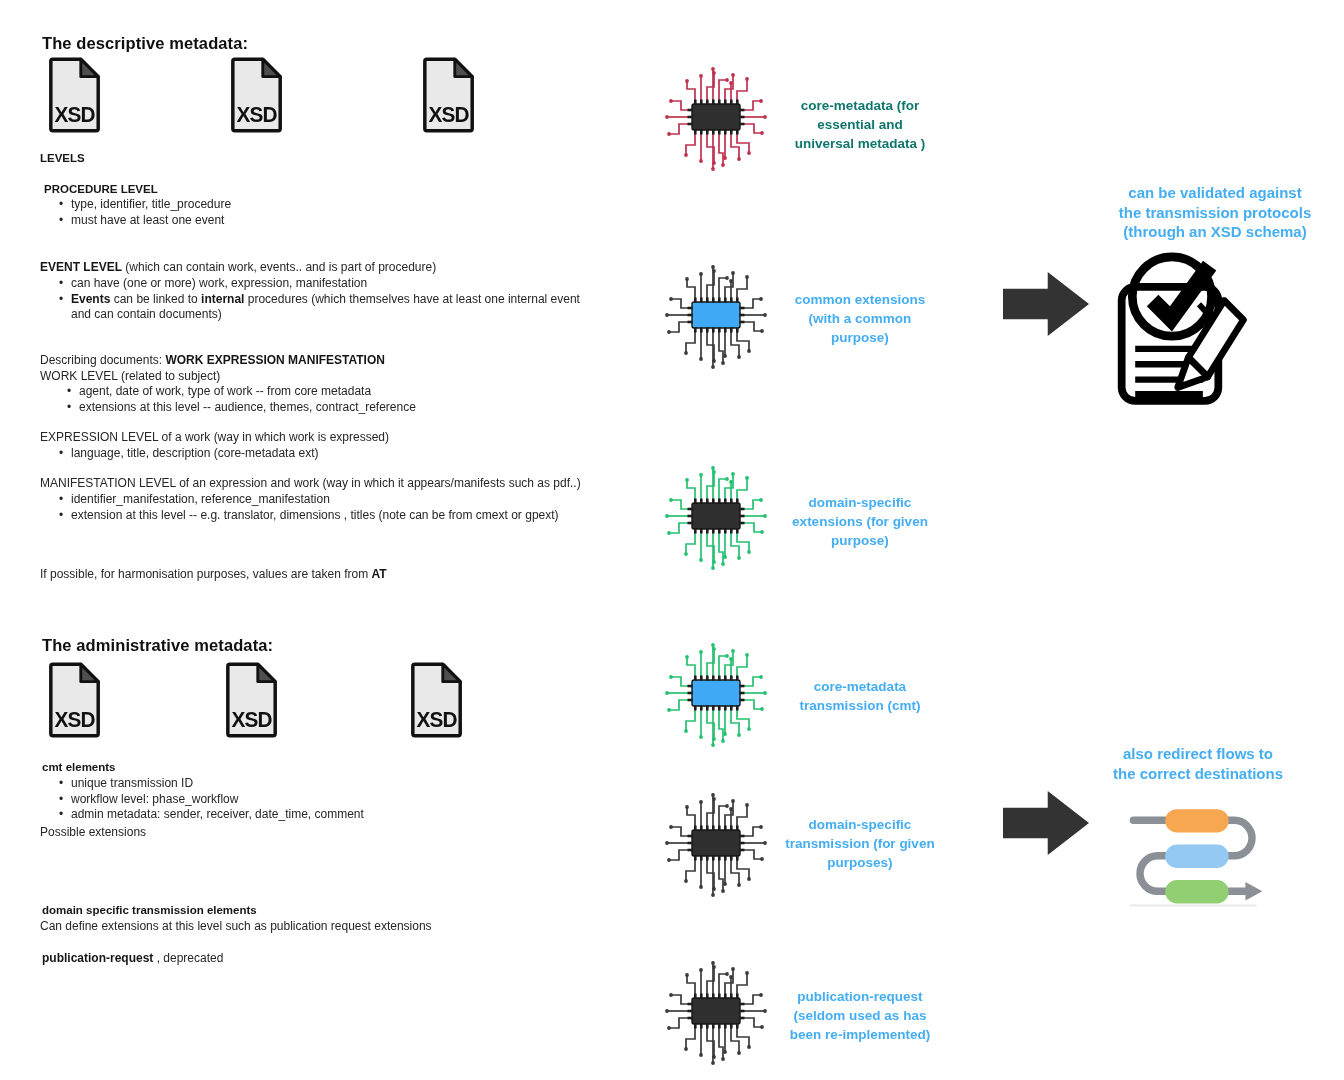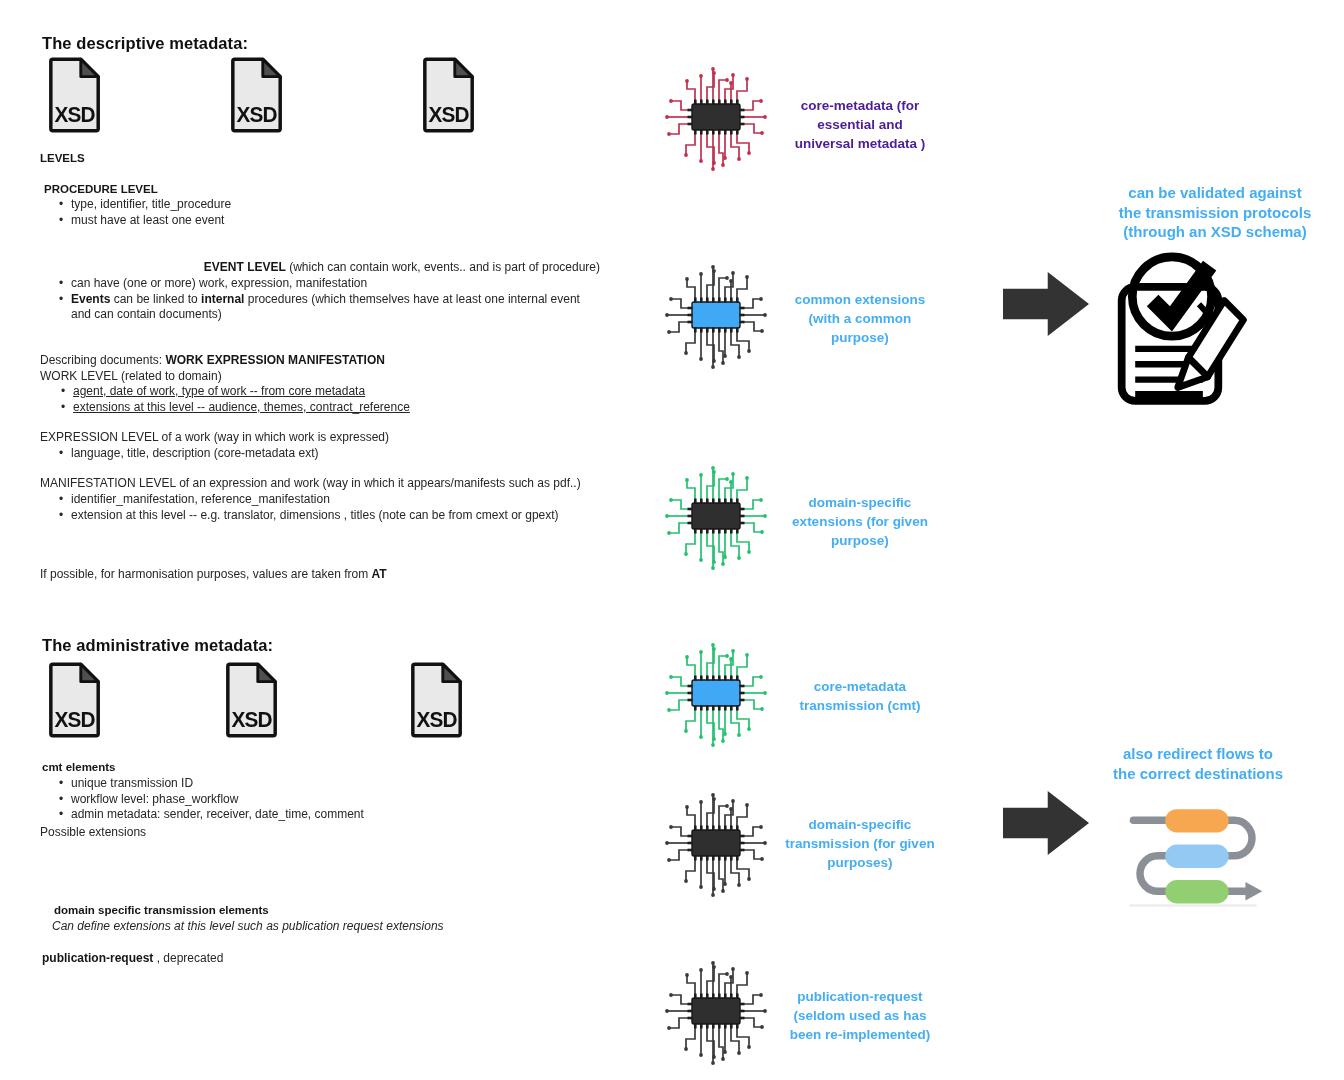--- a/index.html
+++ b/index.html
@@ -133,33 +133,33 @@
     </div>
 
   <div class="abs smb" style="left:0; top:151px;">LEVELS</div>
 
   <div class="abs smb" style="left:4px; top:182px;">PROCEDURE LEVEL</div>
   <ul class="abs bullets t" style="left:0; top:197px; width:545px;">
     <li class="bul">type, identifier, title_procedure</li>
     <li class="bul">must have at least one event</li>
   </ul>
 
-  <div class="abs t" style="left:0; top:260px; width:560px;text-align:right;">
+  <div class="abs t" style="left:0; top:260px; width:560px;">
     <span class="hb">EVENT LEVEL</span><span> (which can contain work, events.. and is part of procedure)</span>
   </div>
   <ul class="abs bullets t" style="left:0; top:276px; width:545px;">
     <li class="bul">can have (one or more) work, expression, manifestation</li>
     <li class="bul"><span class="hb">Events</span><span> can be linked to </span><span class="hb">internal</span><span> procedures (which themselves have at least one internal event and can contain documents)</span></li>
   </ul>
 
   <div class="abs t" style="left:0; top:353px; width:560px;">
     <span>Describing documents: </span><span class="hb">WORK EXPRESSION MANIFESTATION</span>
   </div>
-  <div class="abs t" style="left:0; top:369px;">WORK LEVEL (related to domain)</div>
-  <ul class="abs bullets t" style="left:2px; top:384px; width:545px;text-decoration:underline;">
+  <div class="abs t" style="left:0; top:369px;">WORK LEVEL (related to subject)</div>
+  <ul class="abs bullets t" style="left:8px; top:384px; width:545px;">
     <li class="bul">agent, date of work, type of work -- from core metadata</li>
     <li class="bul">extensions at this level -- audience, themes, contract_reference</li>
   </ul>
 
   <div class="abs t" style="left:0; top:430px;">EXPRESSION LEVEL of a work (way in which work is expressed)</div>
   <ul class="abs bullets t" style="left:0; top:446px; width:545px;">
     <li class="bul">language, title, description (core-metadata ext)</li>
   </ul>
 
   <div class="abs t" style="left:0; top:476px; width:570px;">MANIFESTATION LEVEL of an expression and work (way in which it appears/manifests such as pdf..)</div>
@@ -193,35 +193,35 @@
     </div>
 
   <div class="abs smb" style="left:2px; top:760px;">cmt elements</div>
   <ul class="abs bullets t" style="left:0; top:776px; width:545px;">
     <li class="bul">unique transmission ID</li>
     <li class="bul">workflow level: phase_workflow</li>
     <li class="bul">admin metadata: sender, receiver, date_time, comment</li>
   </ul>
   <div class="abs t" style="left:0; top:825px;">Possible extensions</div>
 
-  <div class="abs smb" style="left:14px; top:903px;">domain specific transmission elements</div>
-  <div class="abs t" style="left:12px; top:919px; width:560px;font-style:italic;">Can define extensions at this level such as publication request extensions</div>
+  <div class="abs smb" style="left:2px; top:903px;">domain specific transmission elements</div>
+  <div class="abs t" style="left:0; top:919px; width:560px;">Can define extensions at this level such as publication request extensions</div>
 
   <div class="abs t" style="left:2px; top:951px; width:560px;">
     <span class="hb">publication-request</span><span> , deprecated</span>
   </div>
 </div>
 
 <div>
   <div class="chipbox" style="top: 60px; --body: #2f2f2f; --wire: #c0314e;">
       <svg width="120" height="120">
         <use href="#chipsym"></use>
       </svg>
     </div>
-  <div class="chip-label" style="top: 96px; color: #4c1d95;">
+  <div class="chip-label" style="top: 96px; color: #0f766e;">
     <div>core-metadata (for</div>
     <div>essential and</div>
     <div>universal metadata )</div>
   </div>
 
   <div class="chipbox" style="top: 258px; --body: #3fa9f5; --wire: #3a3a3a;">
       <svg width="120" height="120">
         <use href="#chipsym"></use>
       </svg>
     </div>

